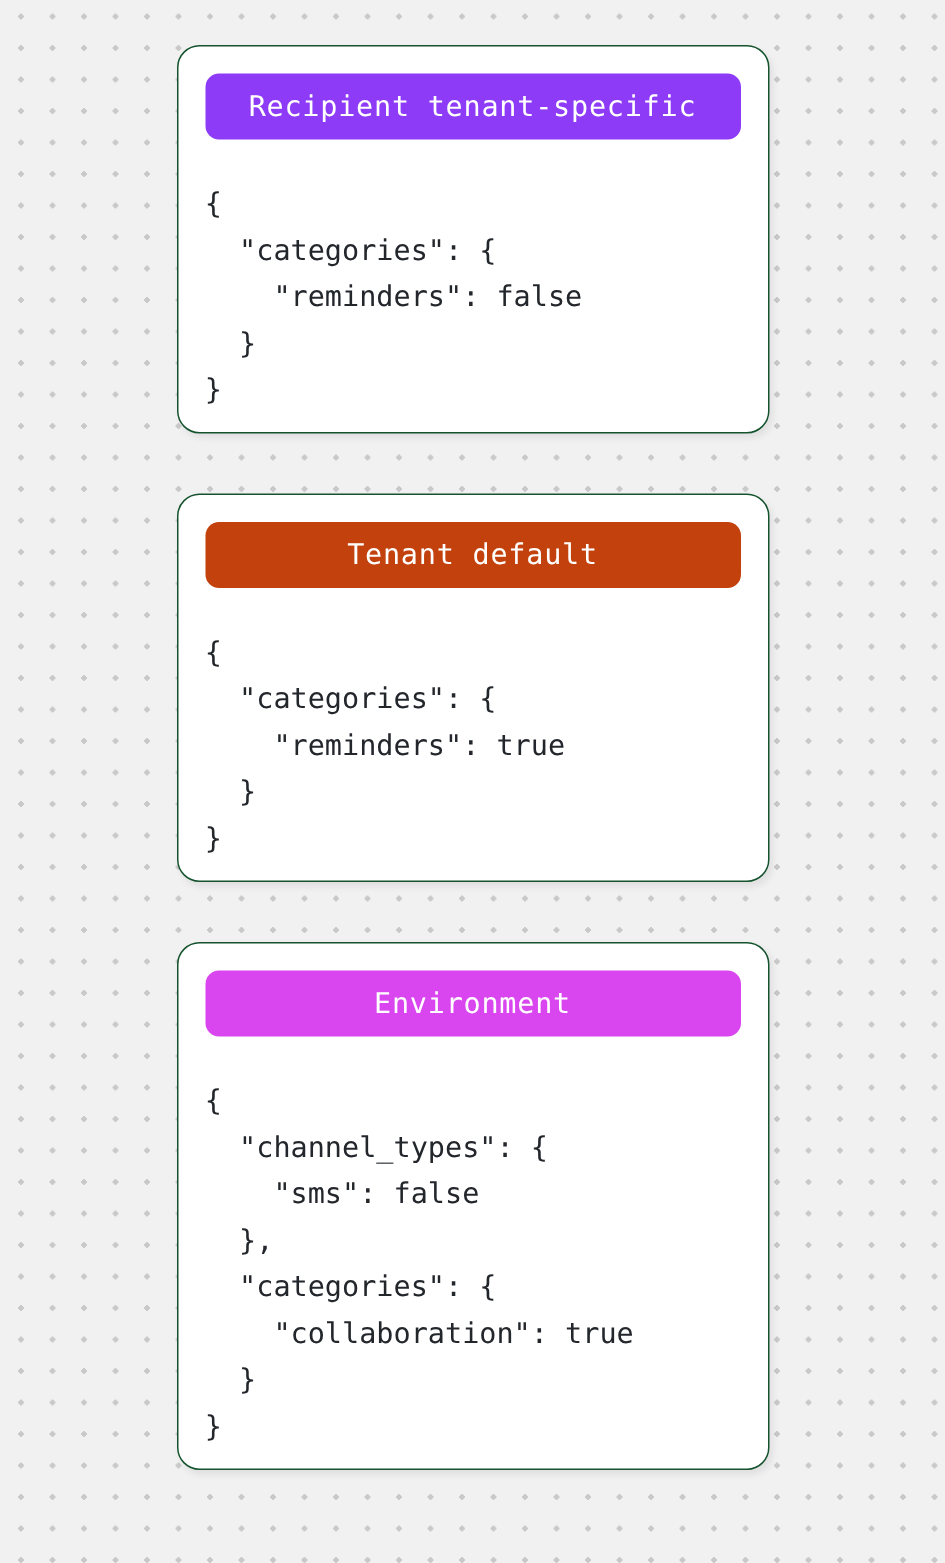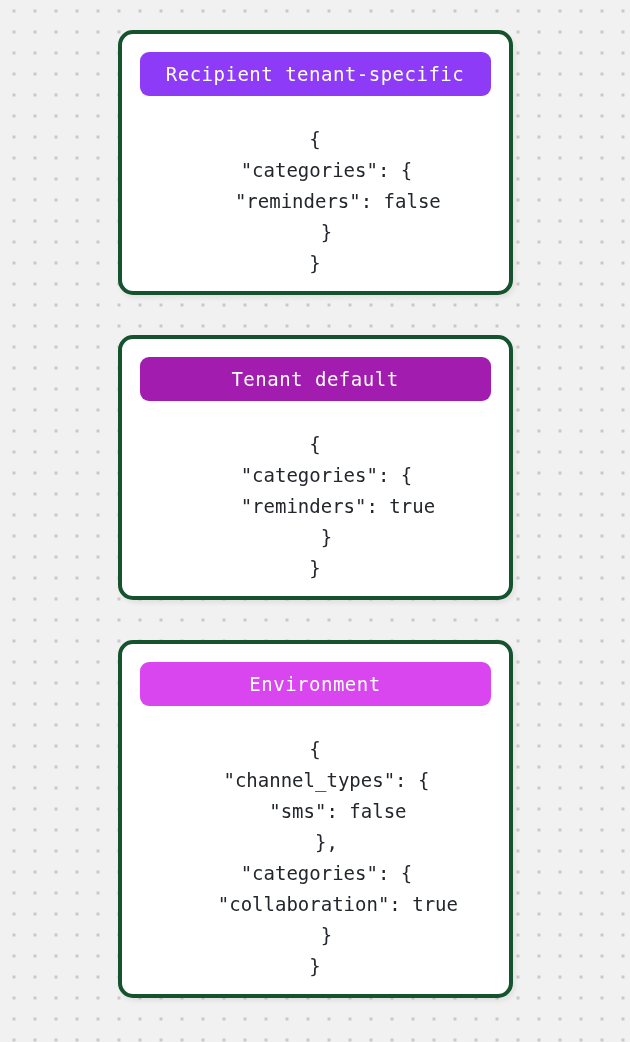--- a/index.html
+++ b/index.html
@@ -20,25 +20,24 @@
     display: flex;
     flex-direction: column;
     align-items: center;
     padding-top: 30px;
     gap: 40px;
   }
   .card {
     width: 395px;
     box-sizing: border-box;
     background: #ffffff;
-    border: 4px solid #14532d;
+    border: 1px solid #14532d;
     border-radius: 15px;
     padding: 18px 18px 12px 18px;
     box-shadow: 2px 3px 5px rgba(0,0,0,0.07);
-    text-align: center;
   }
   .badge {
     height: 44px;
     border-radius: 9px;
     display: flex;
     align-items: center;
     justify-content: center;
     color: #ffffff;
     font-size: 19px;
     letter-spacing: 0.5px;
@@ -63,21 +62,21 @@
   <section class="card">
     <div class="badge" style="background-color: rgb(142, 59, 247);">Recipient tenant-specific</div>
     <pre class="code">{
   "categories": {
     "reminders": false
   }
 }</pre>
   </section>
 
   <section class="card">
-    <div class="badge" style="background-color: #a21caf;">Tenant default</div>
+    <div class="badge" style="background-color: #c2410c;">Tenant default</div>
     <pre class="code">{
   "categories": {
     "reminders": true
   }
 }</pre>
   </section>
 
   <section class="card">
     <div class="badge" style="background-color: #d946ef;">Environment</div>
     <pre class="code">{

